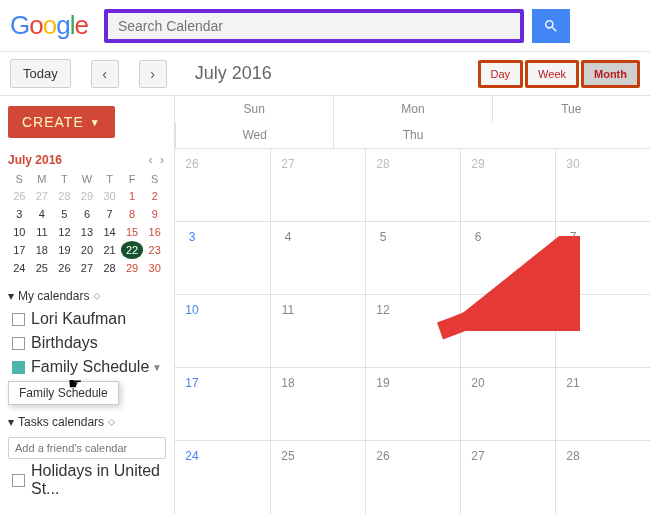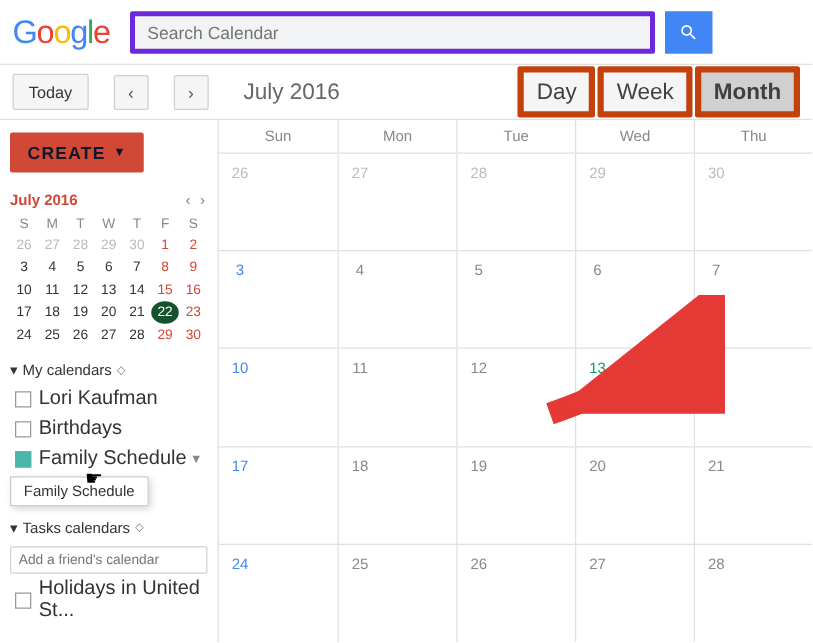--- a/index.html
+++ b/index.html
@@ -98,26 +98,26 @@
       color: #666;
       font-weight: 300;
       margin: 0 8px;
       flex: 1;
     }
     .view-btns {
       display: flex;
       gap: 2px;
     }
     .view-btn {
-      border: 5px solid #c2410c;
+      border: 3px solid #c2410c;
       background: #f5f5f5;
       padding: 5px 10px;
       cursor: pointer;
-      font-size: 18px;
-      color: #404040;
+      font-size: 11px;
+      color: #b91c1c;
       border-radius: 2px;
     }
     .view-btn.active {
       background: #d0d0d0;
       font-weight: bold;
     }
 
     
     .main {
       display: flex;
@@ -130,27 +130,27 @@
       min-width: 175px;
       padding: 10px 8px;
       border-right: 1px solid #e0e0e0;
       overflow-y: auto;
       background: #fff;
     }
     .create-btn {
       display: flex;
       align-items: center;
       background: #d14836;
-      color: #0f172a;
+      color: #fef9c3;
       border: none;
       padding: 8px 14px;
       border-radius: 2px;
       cursor: pointer;
       font-size: 14px;
-      font-weight: bold;
+      font-weight: normal;
       letter-spacing: 1px;
       margin-bottom: 14px;
     }
     .create-arrow {
       margin-left: 6px;
       font-size: 10px;
     }
 
     .mini-cal-header {
       display: flex;
@@ -271,21 +271,21 @@
 
     
     .calendar {
       flex: 1;
       display: flex;
       flex-direction: column;
       overflow: hidden;
     }
     .cal-grid-header {
       display: grid;
-      grid-template-columns: repeat(5, 1fr);
+      grid-template-columns: repeat(3, 1fr);
       border-bottom: 1px solid #e0e0e0;
       background: #fff;
     }
     .cal-grid-header-cell {
       text-align: center;
       padding: 6px 4px;
       font-size: 12px;
       color: #888;
       font-weight: normal;
       border-left: 1px solid #e0e0e0;

